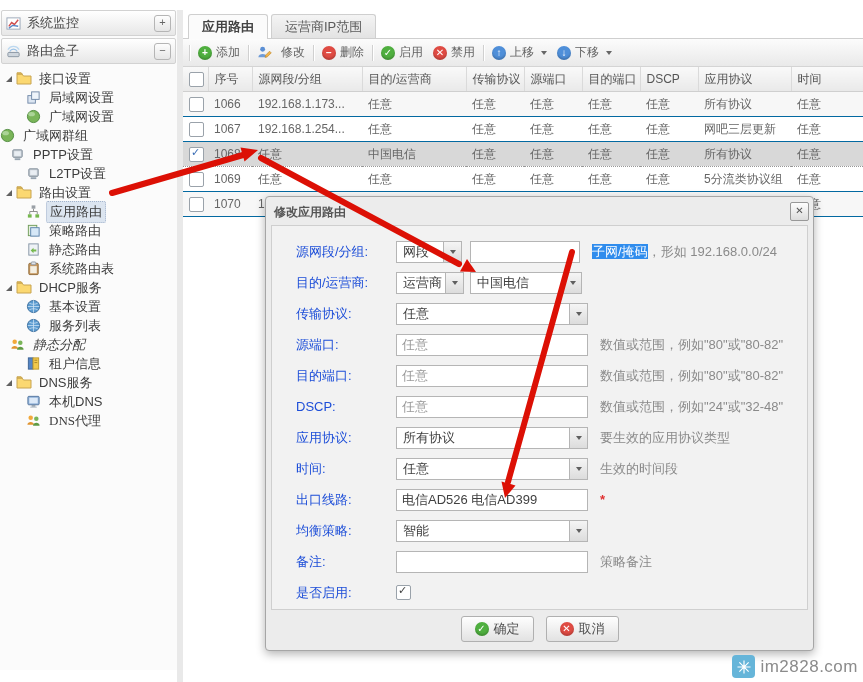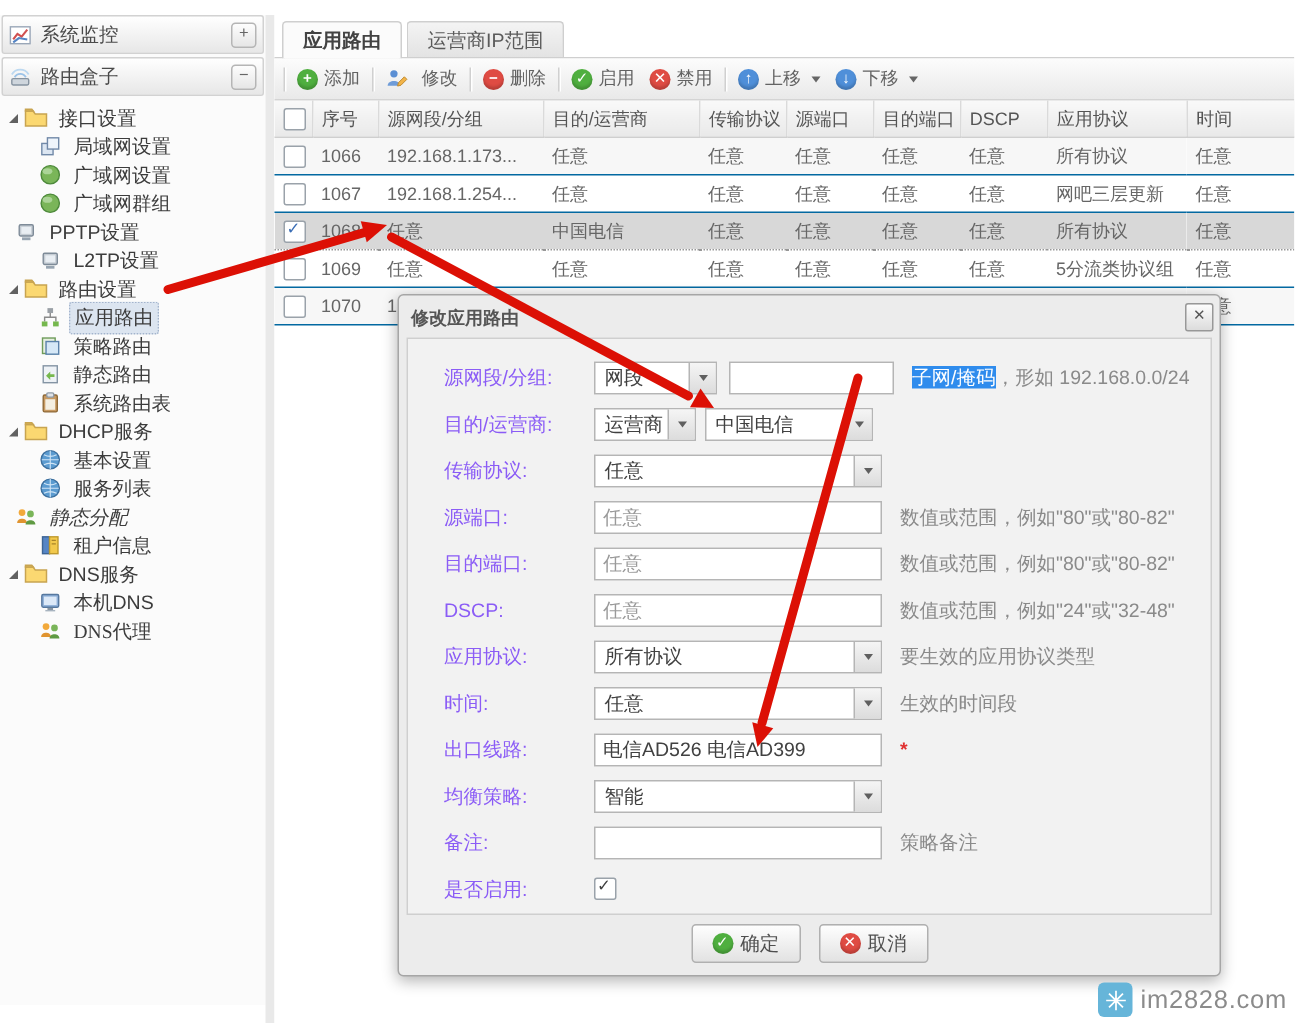--- a/index.html
+++ b/index.html
@@ -52,31 +52,31 @@
 
   
   .dialog{position:absolute;left:265px;top:196px;width:549px;height:455px;background:#ececec;border:1px solid #a6a6a6;
           border-radius:4px;box-shadow:0 3px 10px rgba(0,0,0,.3);z-index:40;box-sizing:border-box;padding:4px;}
   .dtitle{height:22px;line-height:22px;font-weight:bold;color:#555;padding-left:4px;font-size:12px;position:relative;}
   .dclose{position:absolute;right:0;top:1px;width:17px;height:17px;border:1px solid #989898;border-radius:2px;
           background:linear-gradient(#fdfdfd,#dcdcdc);color:#555;font-size:10px;line-height:15px;text-align:center;cursor:pointer;}
   .dbody{position:absolute;left:5px;right:5px;top:28px;bottom:40px;background:#f2f2f2;border:1px solid #cfcfcf;
          padding:10px 0 0 24px;overflow:hidden;}
   .drow{height:31px;display:flex;align-items:center;font-size:13px;}
-  .dlabel{width:100px;color:#8b5cf6;flex:none;}
+  .dlabel{width:100px;color:#1d4ed8;flex:none;}
   .sel{display:inline-flex;height:22px;border:1px solid #b5b5b5;background:#fff;box-sizing:border-box;align-items:center;
        justify-content:space-between;flex:none;}
   .seltext{padding:0 6px;color:#414141;overflow:hidden;white-space:nowrap;}
   .selbtn{width:17px;height:100%;border-left:1px solid #b5b5b5;background:linear-gradient(#f5f5f5,#dcdcdc);
           display:flex;align-items:center;justify-content:center;cursor:pointer;flex:none;}
   .selbtn::after{content:"";width:0;height:0;border-top:4px solid #5f5f5f;border-left:3.5px solid transparent;border-right:3.5px solid transparent;}
   .inp{height:22px;border:1px solid #b5b5b5;box-sizing:border-box;padding:0 5px;font-size:13px;color:#414141;
        font-family:inherit;background:#fff;}
   .inp::placeholder{color:#9a9a9a;opacity:1;}
-  .w66{width:82px}.w78{width:68px}.w110{width:110px}.w112{width:112px}.w192{width:192px}
+  .w66{width:66px}.w78{width:68px}.w110{width:110px}.w112{width:112px}.w192{width:192px}
   .ml6{margin-left:6px}.ml8{margin-left:8px}
   .dhint{margin-left:12px;color:#8a8a8a;white-space:nowrap;}
   .dhint .hl{background:#2f8ced;color:#fff;}
   .dhint.req{color:#e03030;font-weight:bold;}
   .dfoot{position:absolute;left:5px;right:5px;bottom:7px;height:28px;display:flex;align-items:center;justify-content:center;gap:12px;}
   .btn{display:inline-flex;align-items:center;gap:5px;height:24px;padding:0 13px;border:1px solid #b0b0b0;border-radius:3px;
        background:linear-gradient(#fefefe,#e2e2e2);color:#4f4f4f;font-size:13px;cursor:pointer;}
 
   
   .arrows{position:absolute;left:0;top:0;z-index:70;pointer-events:none;}
@@ -134,21 +134,21 @@
         </div>
         <div class="titem" style="padding-left: 26px;">
           <span class="licon">
             <svg width="15" height="15" viewBox="0 0 16 16">
               <circle cx="8" cy="8" r="6.5" fill="#7ab559" stroke="#4e8a3c"></circle>
               <ellipse cx="6" cy="5.5" rx="3.5" ry="2.2" fill="#b8dca6" opacity="0.8"></ellipse>
             </svg>
           </span>
           <span class="tlabel">广域网设置</span>
         </div>
-        <div class="titem" style="padding-left: 26px;">
+        <div class="titem" style="">
           <span class="licon">
             <svg width="15" height="15" viewBox="0 0 16 16">
               <circle cx="8" cy="8" r="6.5" fill="#7ab559" stroke="#4e8a3c"></circle>
               <ellipse cx="6" cy="5.5" rx="3.5" ry="2.2" fill="#b8dca6" opacity="0.8"></ellipse>
             </svg>
           </span>
           <span class="tlabel">广域网群组</span>
         </div>
         <div class="titem" style="padding-left: 10px;">
           <span class="licon">

